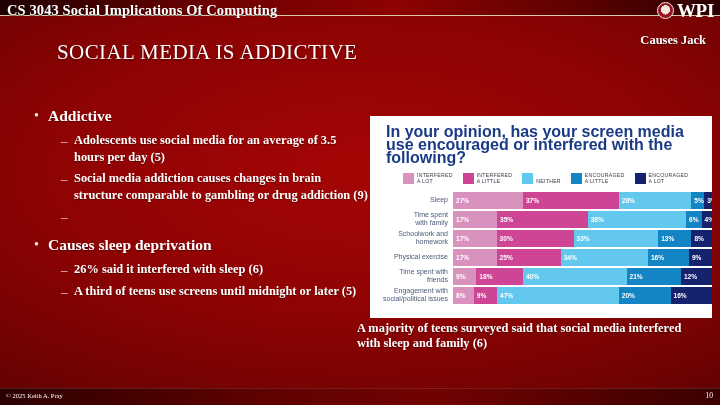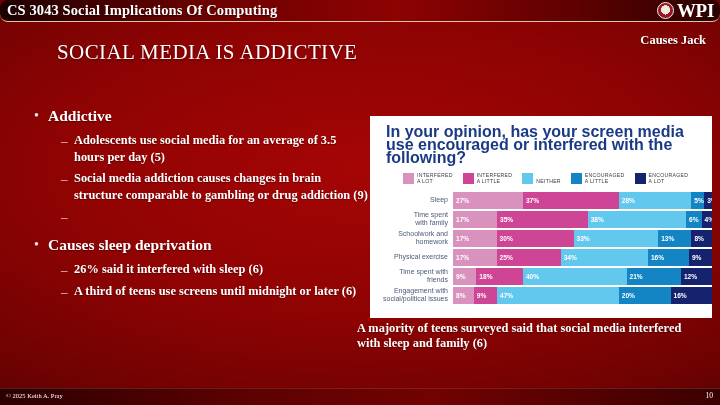--- a/index.html
+++ b/index.html
@@ -9,25 +9,24 @@
     background:#6e0202;
   }
   .slide{
     position:relative;width:720px;height:405px;
     background:
       radial-gradient(ellipse 115% 95% at 50% 42%, #a50505 0%, #8e0303 38%, #700202 64%, #4a0101 88%, #3a0000 100%);
     overflow:hidden;
   }
   
   .header{
-    position:absolute;left:0;top:0;width:720px;height:22px;
+    position:absolute;left:0;top:0;width:720px;height:16px;
     background:linear-gradient(to right,#1d0000 0%,#6b0101 28%,#8e0202 55%,#5e0101 80%,#2a0000 100%);
     border-bottom:1px solid #d9c9a8;
     box-sizing:border-box;
-    border-radius:8px;
   }
   .header-title{
     position:absolute;left:7px;top:2px;
     font-family:"Liberation Serif",serif;
     font-weight:bold;font-size:14.5px;color:#ffffff;
     letter-spacing:.1px;white-space:nowrap;
     text-shadow:0 1px 1px rgba(0,0,0,.55);
   }
   .wpi-logo{
     position:absolute;right:6px;top:1px;
@@ -192,21 +191,21 @@
     <div class="lvl1">
       <div class="dot">•</div>
       <div class="txt">Causes sleep deprivation</div>
     </div>
     <div class="lvl2">
       <div class="dash">–</div>
       <div class="txt">26% said it interfered with sleep (6)</div>
     </div>
     <div class="lvl2">
       <div class="dash">–</div>
-      <div class="txt">A third of teens use screens until midnight or later (6)</div>
+      <div class="txt">A third of teens use screens until midnight or later (5)</div>
     </div>
 
   </div>
 
   <div class="chart-panel">
     <div class="chart-title">In your opinion, has your screen media use encouraged or interfered with the following?</div>
     <div class="legend" id="chart-legend">
         <div class="legend-item">
           <div class="swatch" style="background: rgb(217, 145, 190);"></div>
           <div class="legend-label">INTERFERED

